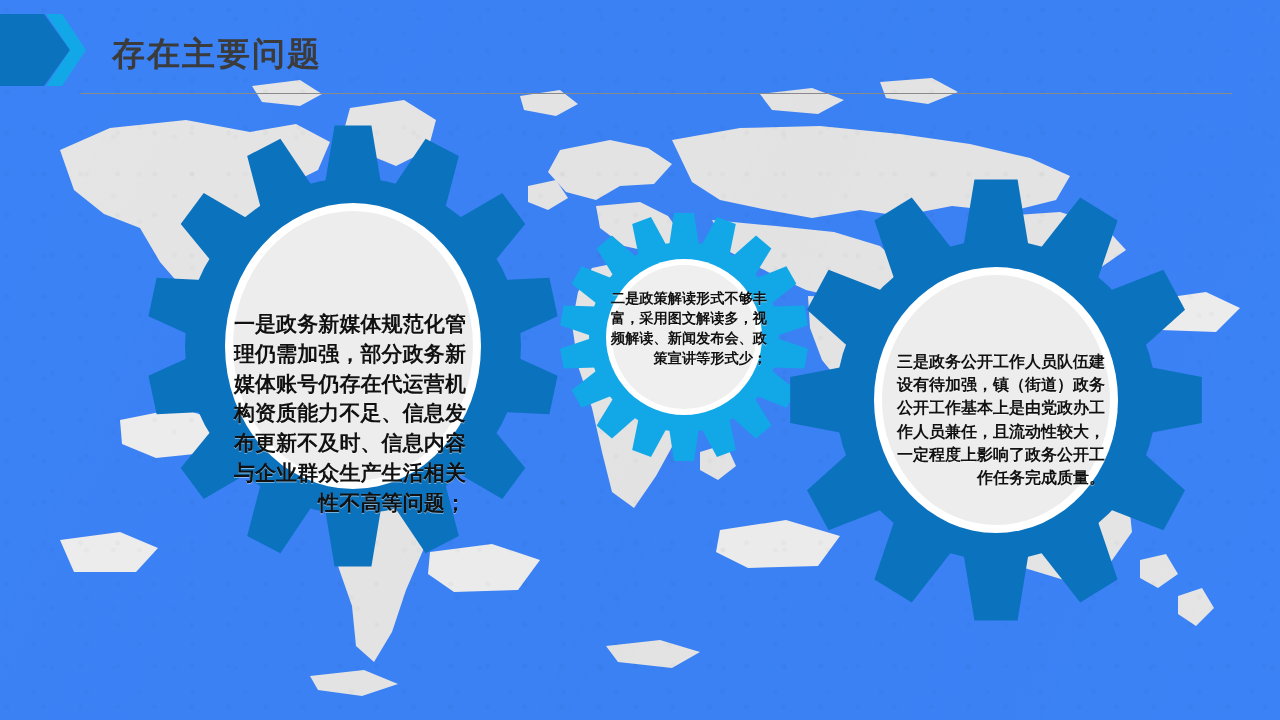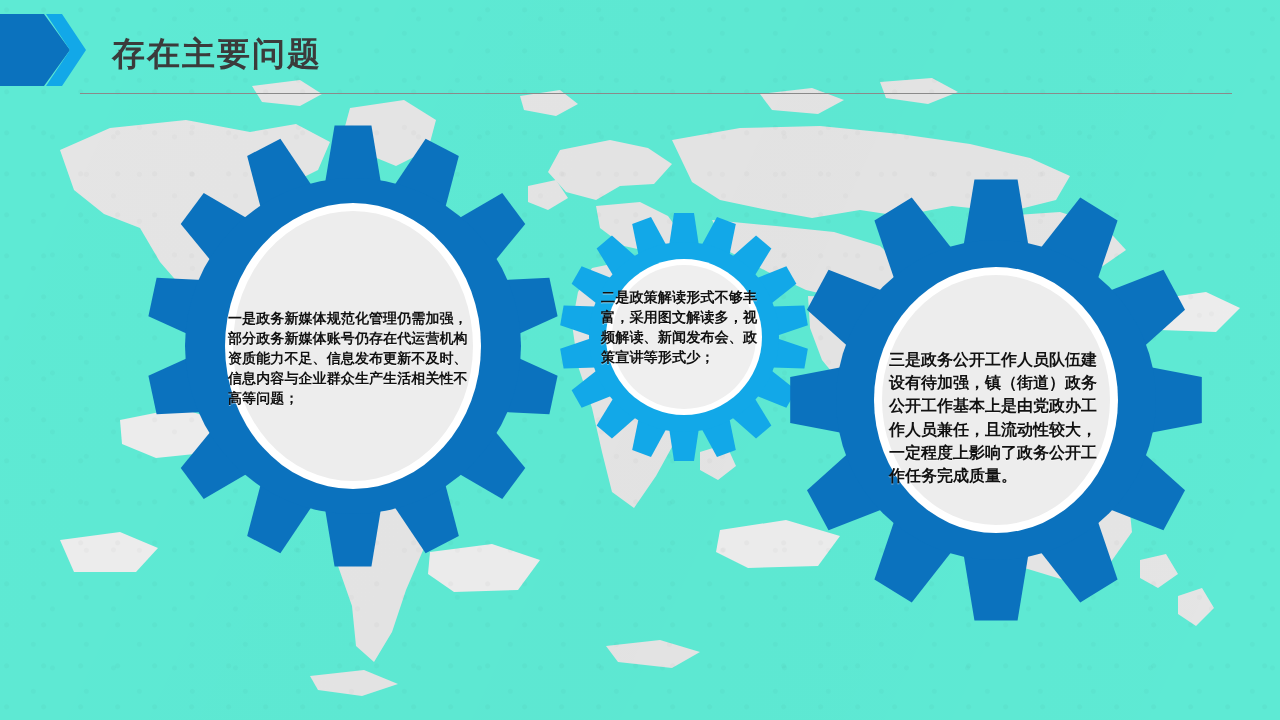--- a/index.html
+++ b/index.html
@@ -8,21 +8,21 @@
     background: #ffffff;
   }
   body {
     font-family: "Liberation Sans", "DejaVu Sans", sans-serif;
   }
   #slide {
     position: relative;
     width: 1280px;
     height: 720px;
     overflow: hidden;
-    background: #5eead4;
+    background: #3b82f6;
   }
 
   
   #bg-map {
     position: absolute;
     inset: 0;
     width: 1280px;
     height: 720px;
   }
   #bg-noise {
@@ -68,33 +68,33 @@
   
   .gear-layer {
     position: absolute;
     inset: 0;
     width: 1280px;
     height: 720px;
   }
 
   .gear-text {
     position: absolute;
-    text-align: left;
+    text-align: right;
     color: #111111;
     font-weight: bold;
-    font-family: Liberation Mono, monospace;
+    font-family: Liberation Serif, serif;
     white-space: normal;
     word-break: break-all;
     text-shadow: 0 1px 0 rgba(255,255,255,0.45);
   }
   #gear1-text {
-    left: 228px;
+    left: 216px;
     top: 310px;
     width: 250px;
-    font-size: 14px;
+    font-size: 21px;
     line-height: 1.42;
     letter-spacing: 0.1px;
   }
   #gear2-text {
     left: 601px;
     top: 288px;
     width: 166px;
     font-size: 14.2px;
     line-height: 1.42;
   }

